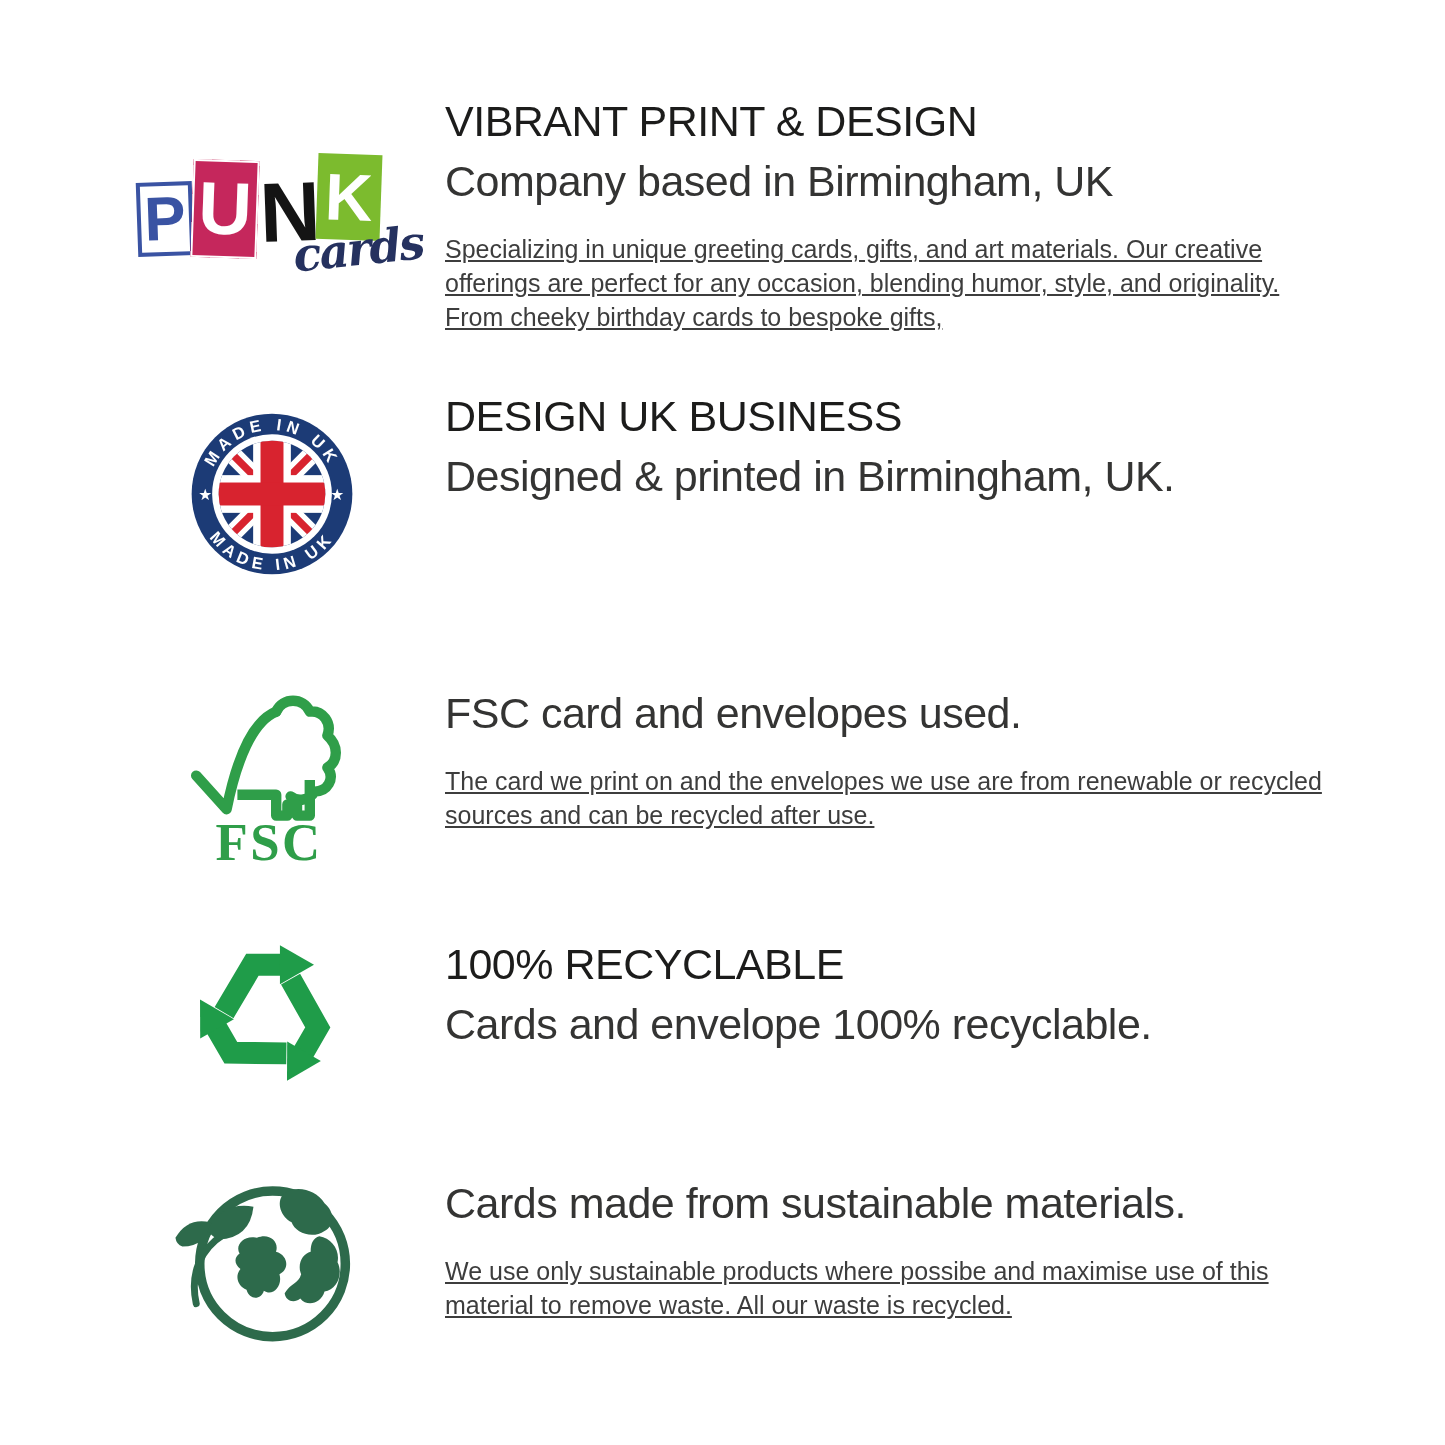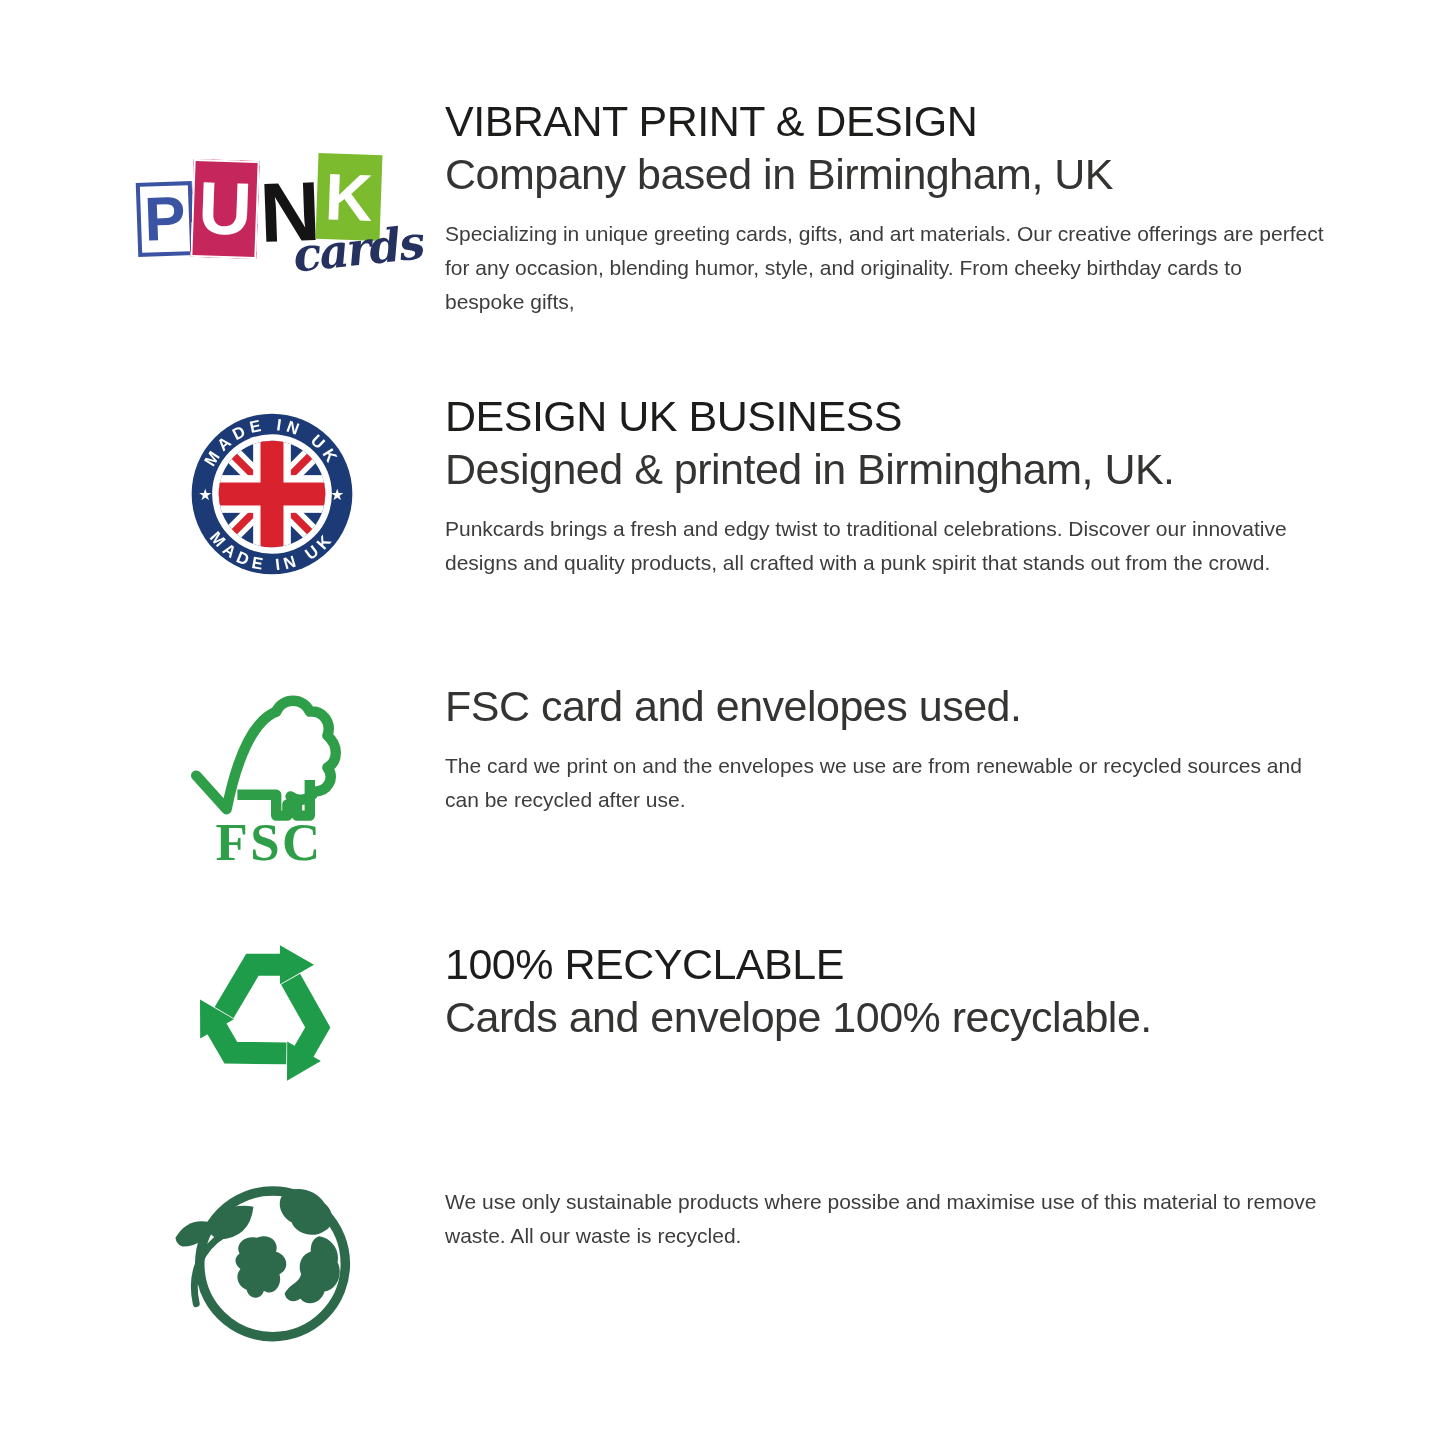--- a/index.html
+++ b/index.html
@@ -15,22 +15,22 @@
     --punk-green:#7cbb2e;
     --script-navy:#25315f;
   }
   *{margin:0;padding:0;box-sizing:border-box;}
   html,body{background:#fff;}
   body{font-family:"Liberation Sans",sans-serif;}
   .page{position:relative;width:1445px;height:1445px;background:#fff;overflow:hidden;}
 
   .text-col{position:absolute;left:445px;width:895px;}
   .sec-title{font-size:43px;font-weight:normal;color:var(--ink);letter-spacing:-0.5px;line-height:48px;}
-  .sec-subtitle{font-size:43px;font-weight:400;color:#343433;letter-spacing:-0.5px;line-height:50px;margin-top:4px;white-space:nowrap;}
-  .sec-body{font-size:21px;color:var(--text);line-height:34px;margin-top:18px;max-width:880px;}
+  .sec-subtitle{font-size:43px;font-weight:400;color:#343433;letter-spacing:-0.5px;line-height:50px;margin-top:11px;white-space:nowrap;}
+  .sec-body{font-size:25px;color:var(--text);line-height:34px;margin-top:26px;max-width:880px;text-decoration:underline;}
 
   .icon-box{position:absolute;}
 
   
   .punk-logo{left:135px;top:152px;width:280px;height:125px;}
   .punk-letter{position:absolute;display:flex;align-items:center;justify-content:center;font-weight:bold;line-height:1;}
   .pl-p{left:2px;top:30px;width:56px;height:74px;border:4px solid var(--punk-blue);color:var(--punk-blue);font-size:62px;background:#fff;transform:rotate(-2deg);}
   .pl-u{left:57px;top:8px;width:66px;height:98px;background:var(--punk-crimson);color:#fff;font-size:74px;transform:rotate(2deg);box-shadow:0 0 0 2px #fff inset;}
   .pl-n{left:126px;top:14px;width:58px;height:92px;color:#141414;font-size:84px;transform:rotate(-2deg);}
   .pl-k{left:182px;top:2px;width:64px;height:86px;background:var(--punk-green);color:#fff;font-size:66px;transform:rotate(2deg);}
@@ -92,21 +92,20 @@
       <text class="badge-arc-text"><textPath href="#arcTop" startOffset="50%" text-anchor="middle">MADE IN UK</textPath></text>
       <text class="badge-arc-text"><textPath href="#arcBottom" startOffset="50%" text-anchor="middle">MADE IN UK</textPath></text>
       <text class="badge-star" x="10" y="107">★</text>
       <text class="badge-star" x="171" y="107">★</text>
     </svg>
   </div>
 
   <div class="text-col" style="top:392px;">
     <div class="sec-title">DESIGN UK BUSINESS</div>
     <div class="sec-subtitle">Designed &amp; printed in Birmingham, UK.</div>
-    <div class="sec-body">Punkcards brings a fresh and edgy twist to traditional celebrations. Discover our innovative designs and quality products, all crafted with a punk spirit that stands out from the crowd.</div>
   </div>
 
   <div class="icon-box fsc-box">
     <svg width="168" height="192" viewBox="0 0 210 240" aria-hidden="true">
       <g fill="none" stroke="var(--fsc-green)" stroke-width="13" stroke-linecap="round" stroke-linejoin="round">
 
         <path d="M 14,122 L 52,164 C 64,104 84,54 114,42"></path>
 
         <path d="M 114,42 C 122,24 148,24 156,42
                  C 172,40 184,56 178,72
@@ -156,16 +155,17 @@
         <path d="M 28,152 C 20,116 34,88 60,72" fill="none" stroke="var(--earth-green)" stroke-width="8" stroke-linecap="round"></path>
 
         <path d="M 4,76 Q 18,52 44,58 Q 40,86 12,86 Q 5,84 4,76 Z"></path>
 
         <path d="M 42,66 Q 58,34 94,40 Q 90,76 54,78 Q 44,74 42,66 Z"></path>
       </g>
     </svg>
   </div>
 
   <div class="text-col" style="top:1167px;">
+    <div class="sec-subtitle">Cards made from sustainable materials.</div>
     <div class="sec-body">We use only sustainable products where possibe and maximise use of this material to remove waste. All our waste is recycled.</div>
   </div>
 
 </div>
 
 </body></html>

